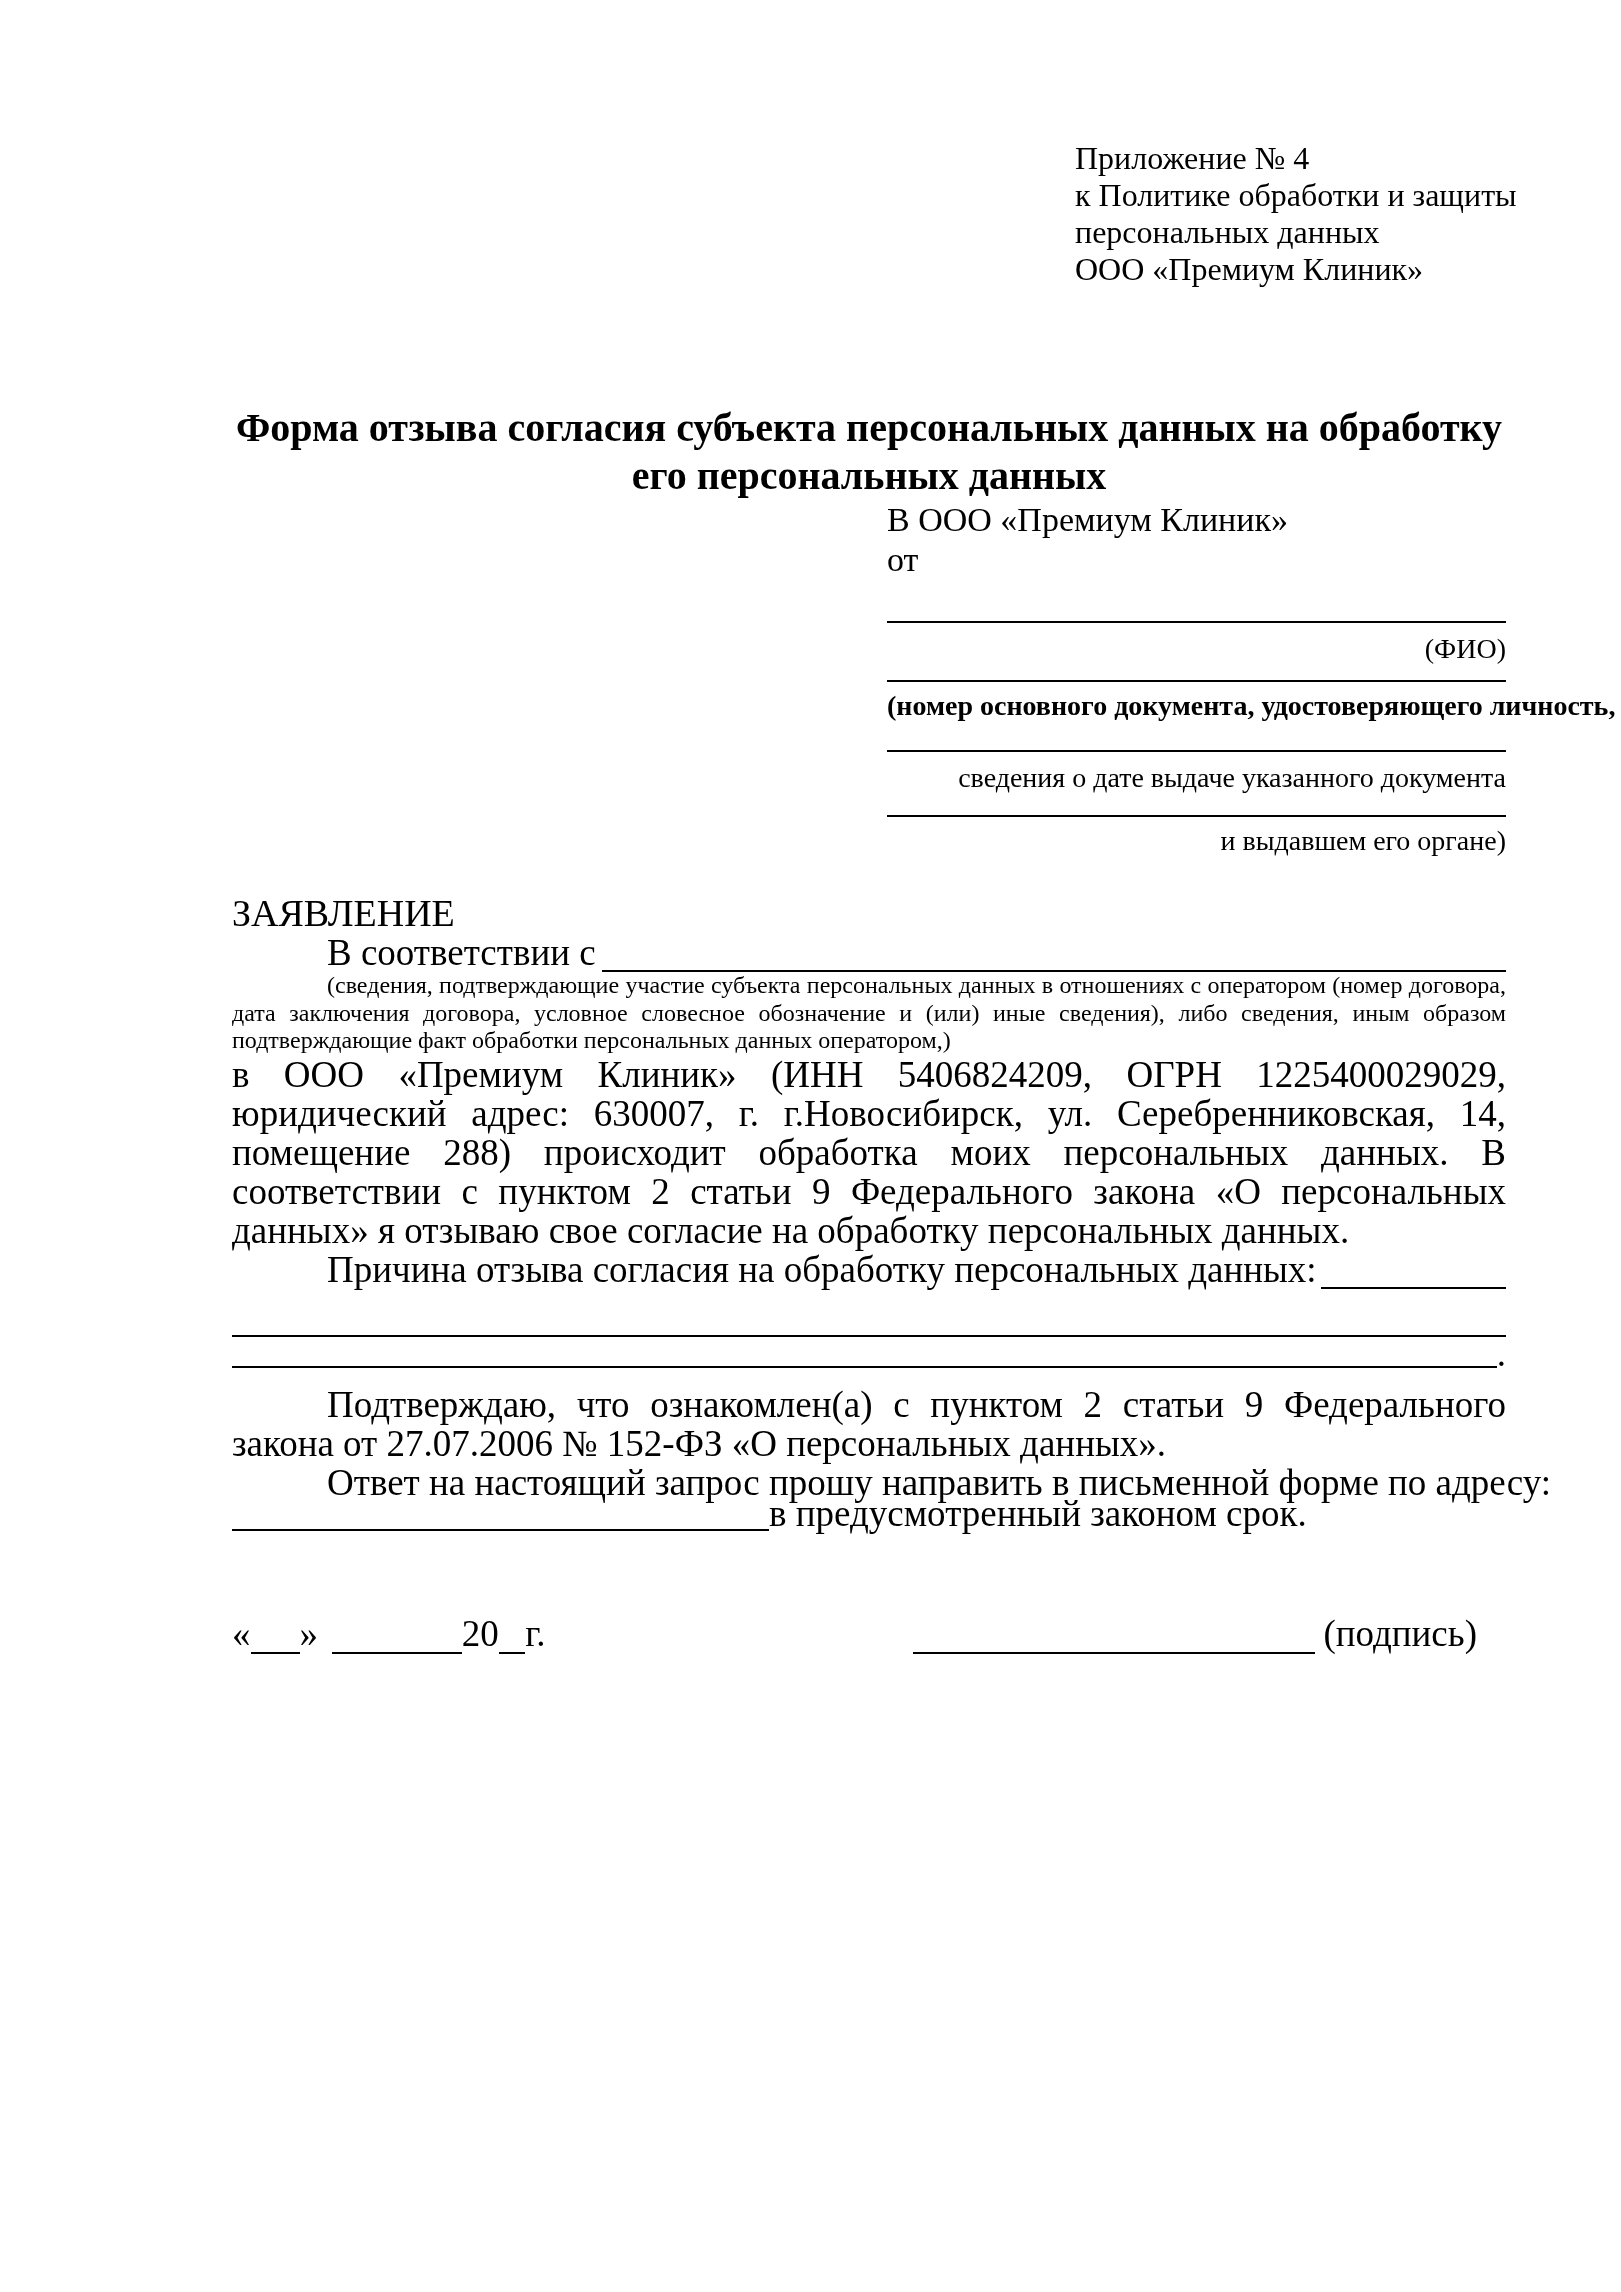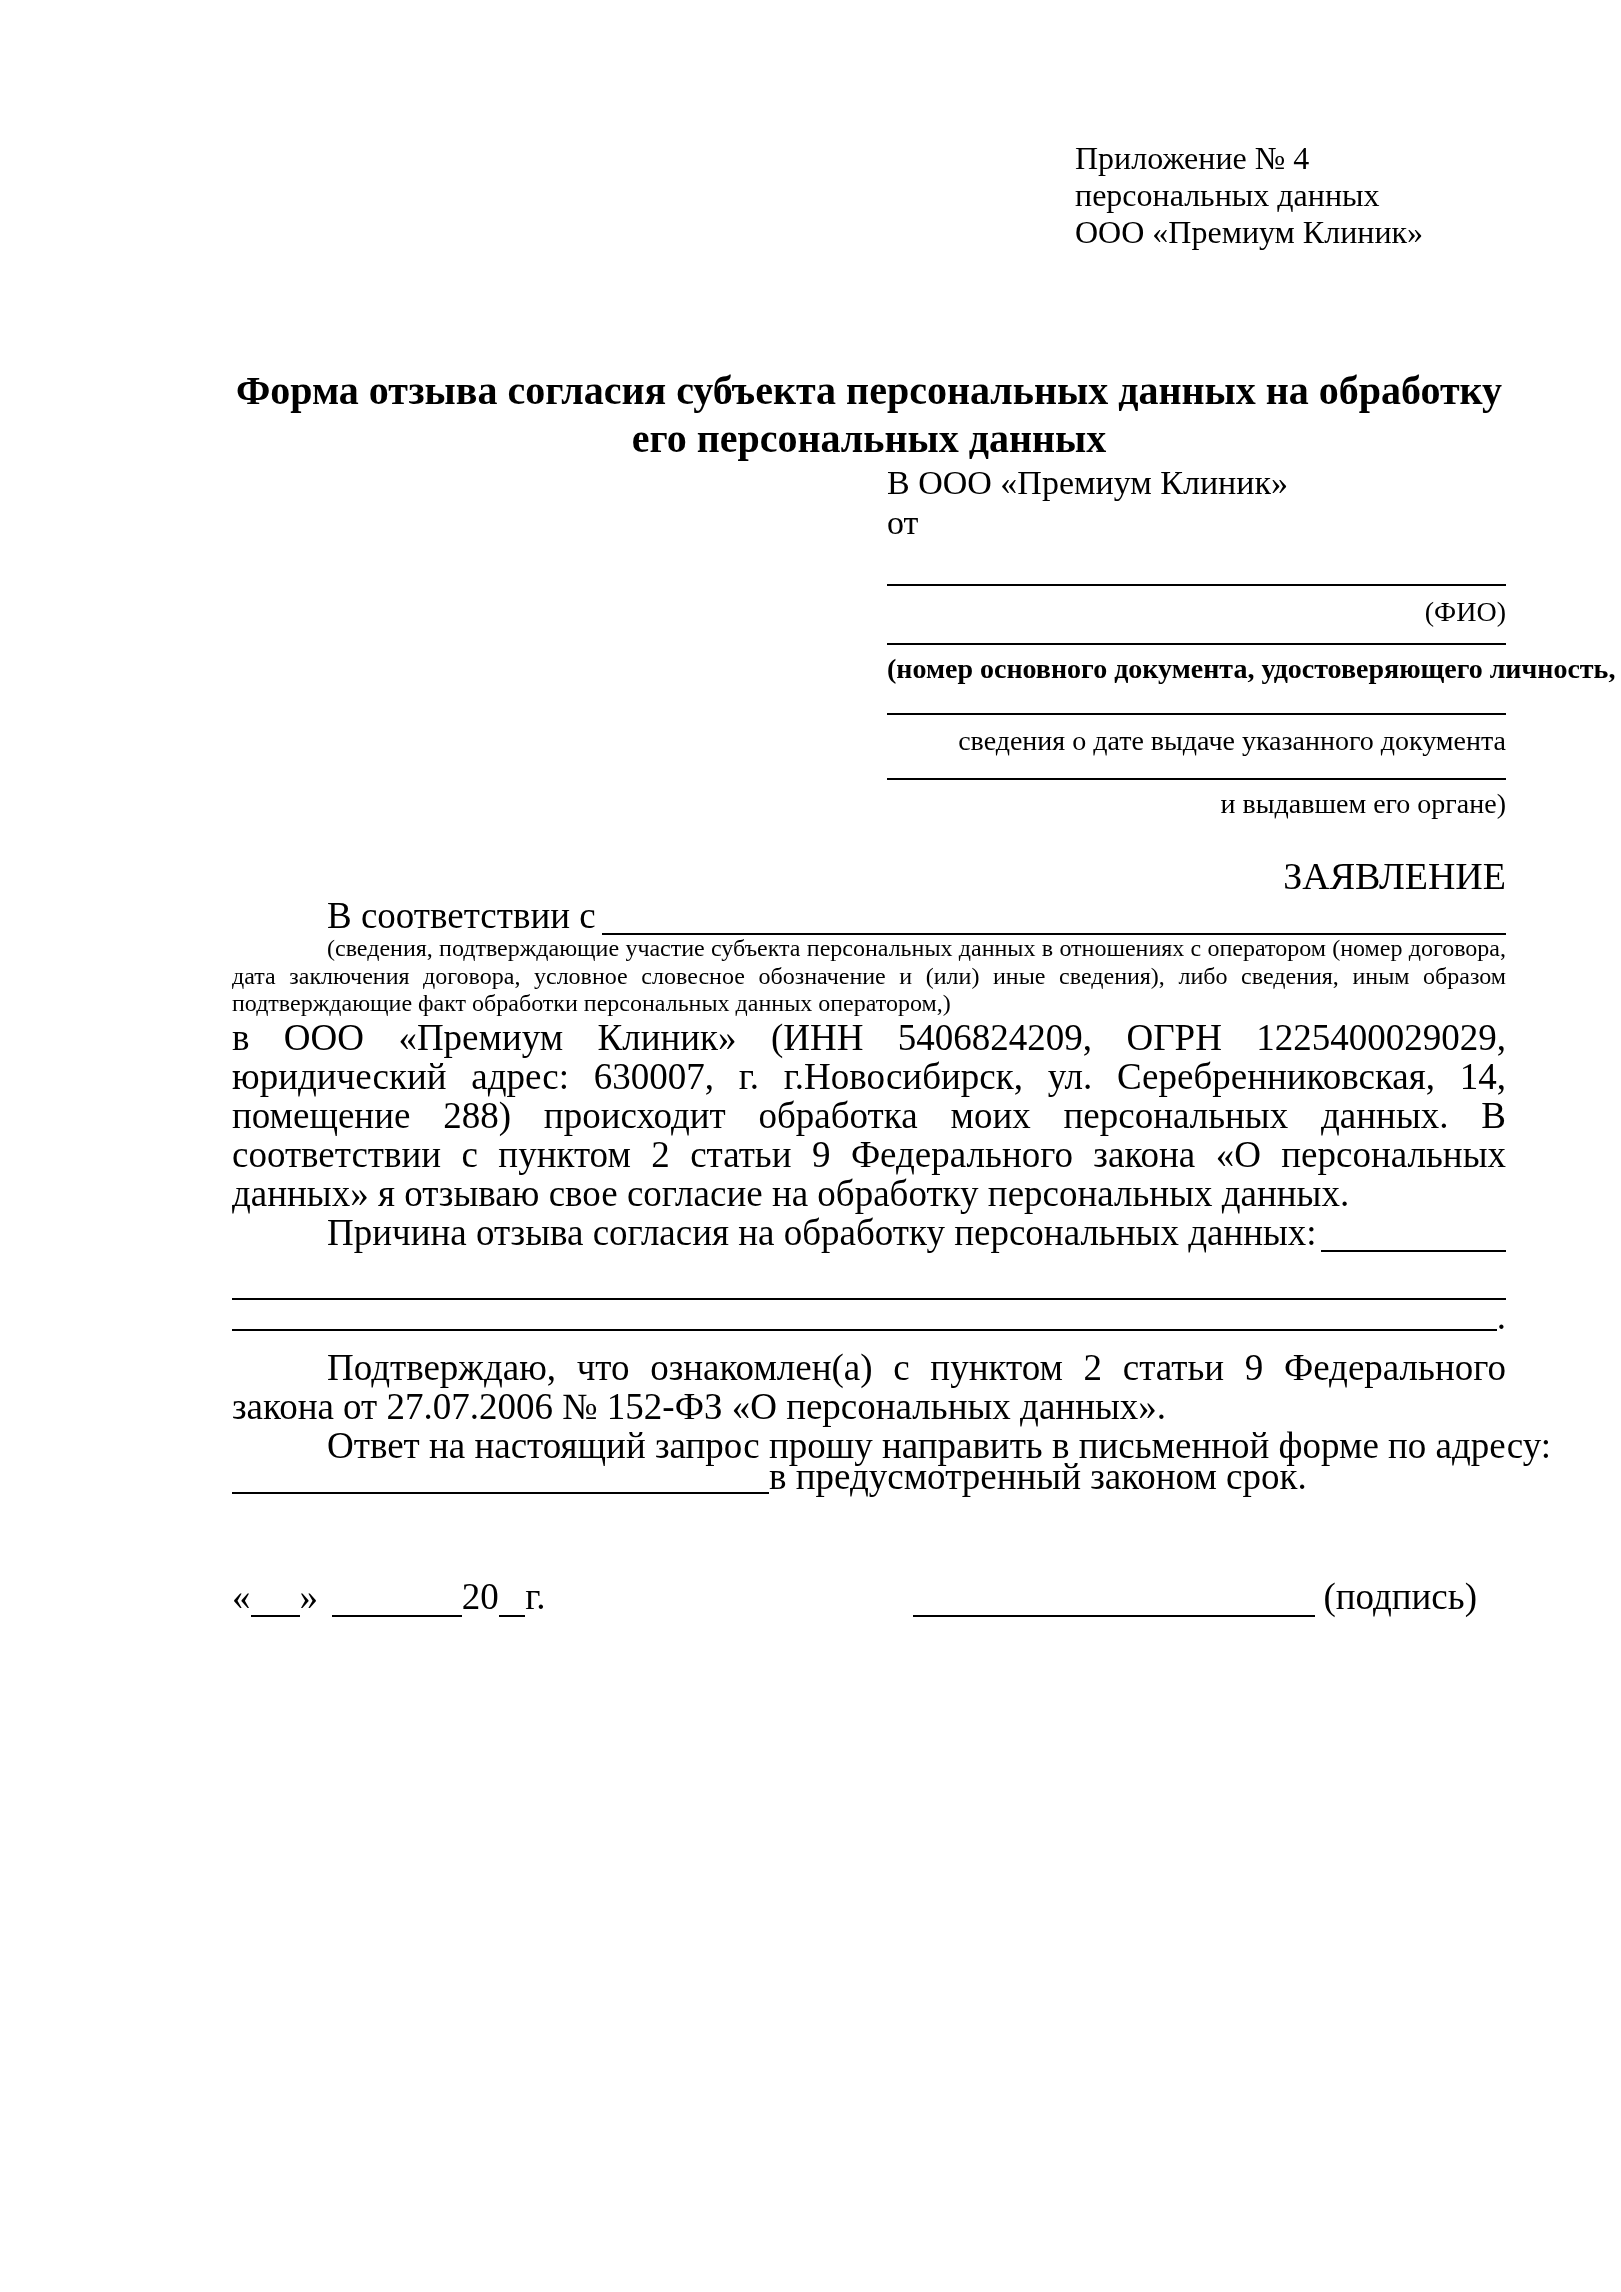--- a/index.html
+++ b/index.html
@@ -61,21 +61,21 @@
   .c1 { margin-top: 9.8px; }
   .b2 { height: 15.7px; }
   .c2 { margin-top: 7.8px; font-weight: bold; }
   .b3 { height: 28px; }
   .c3 { margin-top: 9.8px; }
   .b4 { height: 20.6px; }
   .c4 { margin-top: 8.8px; }
 
   .stmt-heading {
     margin-top: 37px;
-    text-align: right;
+    text-align: left;
     font-size: 38px;
     line-height: 39px;
   }
 
   .row { display: flex; align-items: flex-end; }
   .indent { width: 95px; flex: 0 0 95px; }
   .fill {
     flex: 1 1 auto;
     border-bottom: 2.9px solid #000;
   }
@@ -166,20 +166,21 @@
   .sig-group { margin-right: 29px; display: flex; align-items: flex-end; gap: 8px; }
   .dtext { white-space: nowrap; }
 </style>
 </head>
 <body>
 
 <div class="page">
 
   <div class="appendix">
     <div>Приложение № 4</div>
+    <div>к Политике обработки и защиты</div>
     <div>персональных данных</div>
     <div>ООО «Премиум Клиник»</div>
   </div>
 
   <div class="doc-title content">
     <div>Форма отзыва согласия субъекта персональных данных на обработку</div>
     <div>его персональных данных</div>
   </div>
 
   <div class="recipient">

